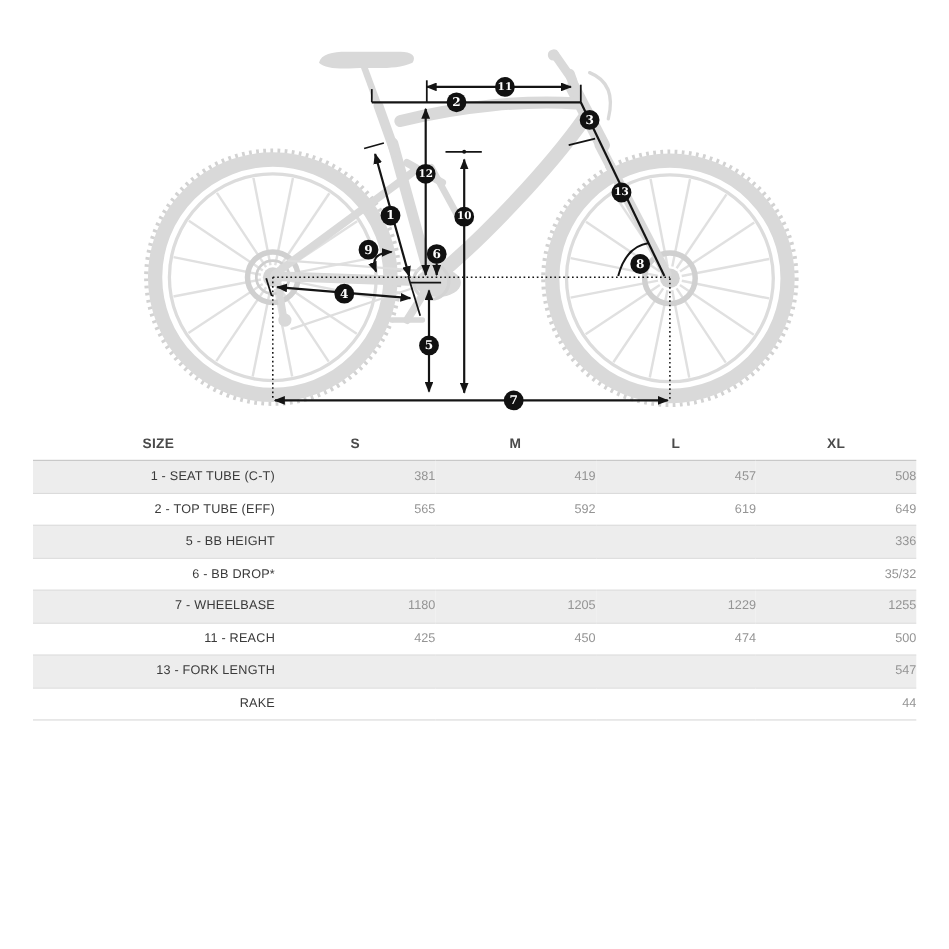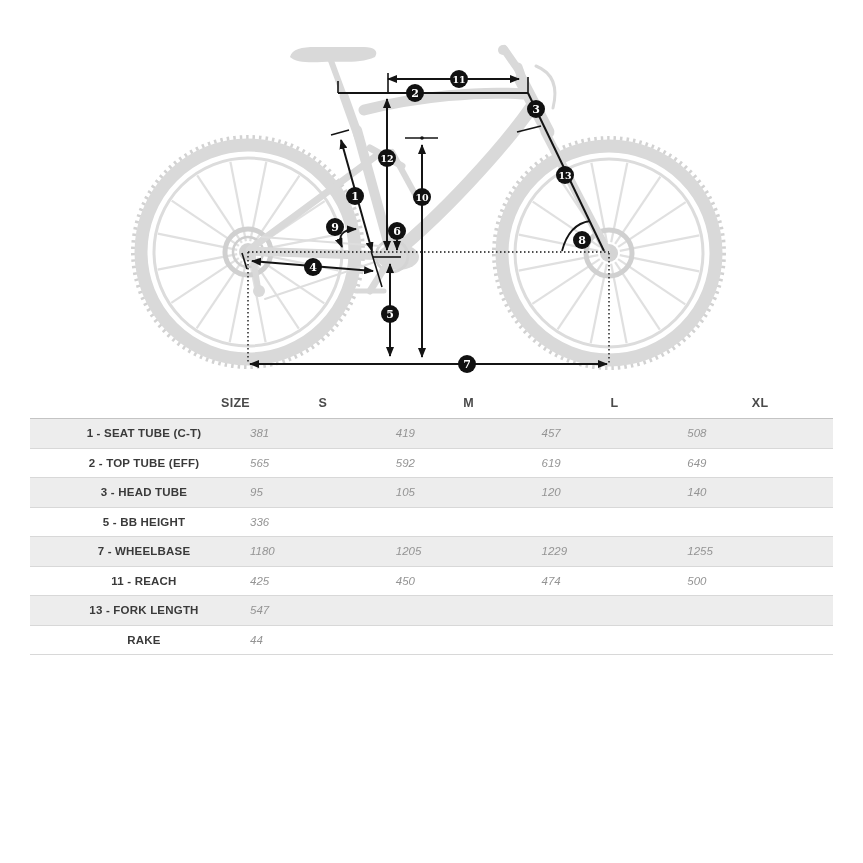--- a/index.html
+++ b/index.html
@@ -6,26 +6,26 @@
   body{width:863px;height:863px;position:relative;font-family:"Liberation Sans",sans-serif;overflow:hidden;}
   .stage{position:absolute;left:0;top:0;width:863px;height:385px;}
   .stage svg{display:block;}
 
   .table-wrap{position:absolute;left:30px;top:388px;width:803px;}
   table.geo{width:803px;border-collapse:collapse;table-layout:fixed;}
   table.geo col.c-label{width:220px;}
   table.geo col.c-val{width:145.75px;}
   table.geo th{height:30px;font-size:12.5px;font-weight:bold;color:#4a4a4a;letter-spacing:.3px;
     border-bottom:1px solid #c4c4c4;padding:0;vertical-align:middle;}
-  table.geo th.size{text-align:right;padding-left:8px;}
+  table.geo th.size{text-align:center;padding-left:8px;}
   table.geo th.col{text-align:center;}
   table.geo td{height:28.5px;padding:0;vertical-align:middle;font-size:11.5px;
     border-bottom:1px solid #d8d8d8;}
-  table.geo td.lbl{font-weight:bold;color:#3a3a3a;text-align:center;padding-left:8px;letter-spacing:.2px;}
-  table.geo td.val{color:#949494;text-align:left;font-style:italic;}
+  table.geo td.lbl{font-weight:normal;color:#3a3a3a;text-align:right;padding-left:8px;letter-spacing:.2px;}
+  table.geo td.val{color:#949494;text-align:right;}
   table.geo tbody tr:nth-child(odd){background:#ededed;}
 </style>
 </head>
 <body>
 
 <div class="stage">
 <svg width="863" height="385" viewBox="0 0 863 385" xmlns="http://www.w3.org/2000/svg">
   <defs>
     <marker id="ah" viewBox="0 0 10 8" refX="9" refY="4" markerWidth="10" markerHeight="8" markerUnits="userSpaceOnUse" orient="auto-start-reverse">
       <path d="M0,0 L10,4 L0,8 z" fill="#141414"></path>
@@ -240,29 +240,26 @@
       <td class="val">508</td>
     </tr>
     <tr>
       <td class="lbl">2 - TOP TUBE (EFF)</td>
       <td class="val">565</td>
       <td class="val">592</td>
       <td class="val">619</td>
       <td class="val">649</td>
     </tr>
     <tr>
-      <td class="lbl">3 - HEAD TUBE</td>
-      <td class="val">95</td>
-      <td class="val">105</td>
-      <td class="val">120</td>
-      <td class="val">140</td>
-    </tr>
-    <tr>
       <td class="lbl">5 - BB HEIGHT</td>
       <td class="val" colspan="4">336</td>
+    </tr>
+    <tr>
+      <td class="lbl">6 - BB DROP*</td>
+      <td class="val" colspan="4">35/32</td>
     </tr>
     <tr>
       <td class="lbl">7 - WHEELBASE</td>
       <td class="val">1180</td>
       <td class="val">1205</td>
       <td class="val">1229</td>
       <td class="val">1255</td>
     </tr>
     <tr>
       <td class="lbl">11 - REACH</td>

